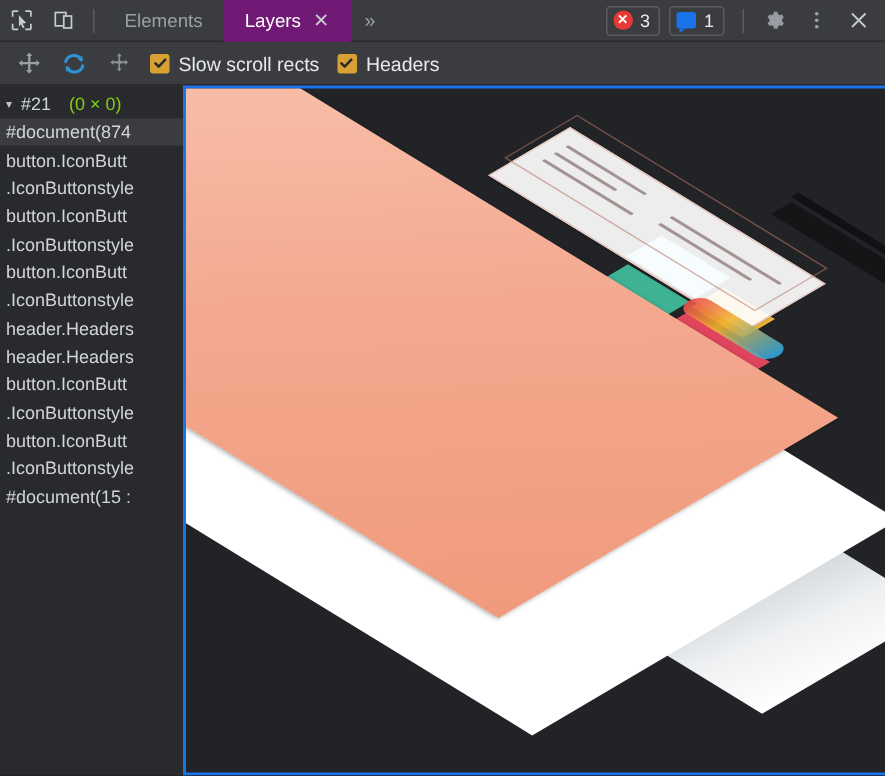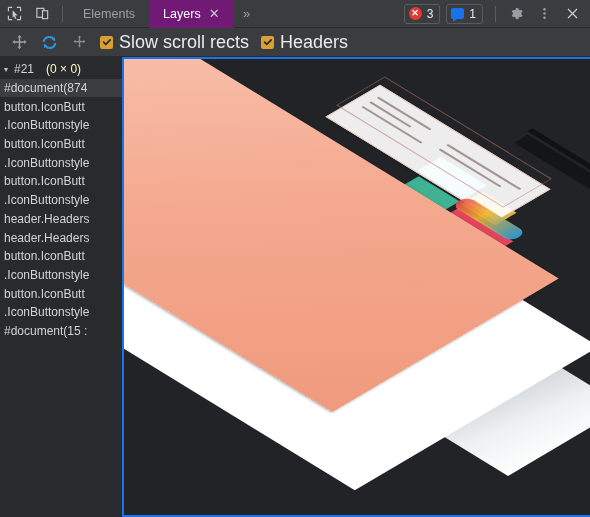--- a/index.html
+++ b/index.html
@@ -111,21 +111,21 @@
   }
   .chk {
     width: 13px; height: 13px;
     background: #d9a033;
     border-radius: 2px;
     display: flex; align-items: center; justify-content: center;
     margin-right: 6px;
     flex: none;
   }
   .chk svg { display: block; }
-  .chk-label { font-size: 18px; color: #e8eaed; white-space: nowrap; }
+  .chk-label { font-size: 13px; color: #e8eaed; white-space: nowrap; }
 
   
   .body { flex: 1; display: flex; min-height: 0; }
 
   .sidebar {
     width: 122px; min-width: 122px;
     background: #282a2d;
     overflow: hidden;
     padding-top: 3px;
     position: relative;
@@ -141,21 +141,21 @@
     overflow: hidden;
   }
   .tree-row.selected { background: #3a3c40; }
   .tree-row .twisty {
     width: 10px; flex: none;
     font-size: 8px; color: #c2c4c7;
     display: flex; align-items: center;
   }
   .tree-row.child { }
   .tree-label { overflow: hidden; }
-  .tree-label .dim { color: #fef9c3; padding-left: 12px; }
+  .tree-label .dim { color: #84cc16; padding-left: 12px; }
 
   .viewport {
     flex: 1;
     position: relative;
     background: #222326;
     border: 2px solid #1a73e8;
     border-right: none;
     overflow: hidden;
   }
   .scene {

